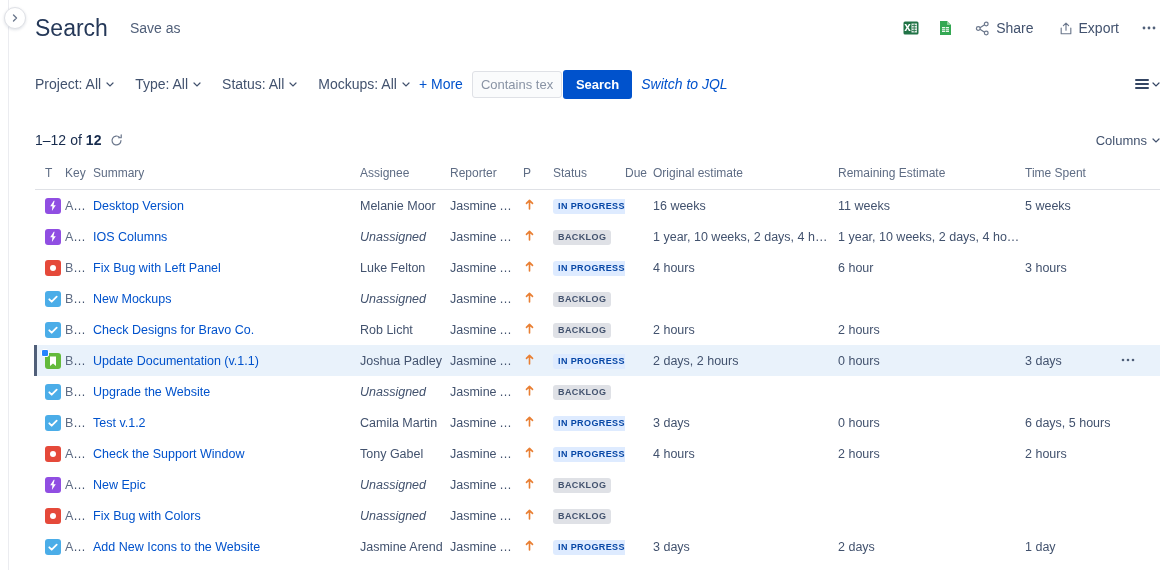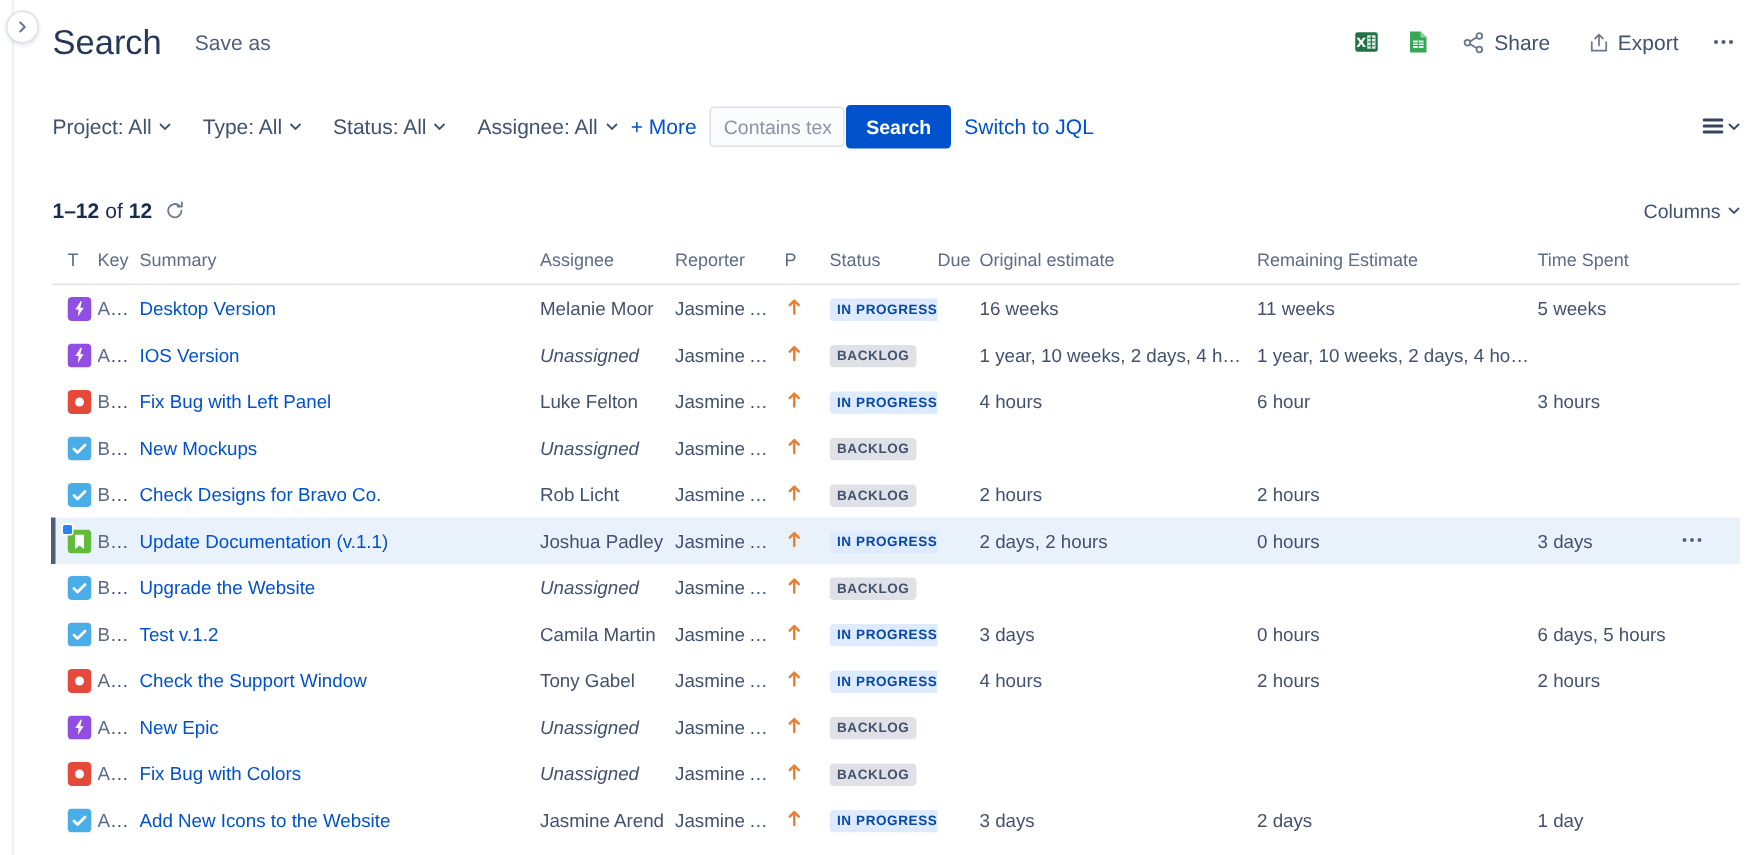--- a/index.html
+++ b/index.html
@@ -25,24 +25,24 @@
   .icon-btn{display:flex;align-items:center;cursor:pointer;padding:2px 3px;}
   .filter-bar{display:flex;align-items:center;margin-top:24px;gap:9px;font-size:14px;color:#42526E;height:32px;}
   .filter-item{display:flex;align-items:center;gap:5px;cursor:pointer;white-space:nowrap;}
   .chev{color:#42526E;display:inline-flex;}
   .more-link{color:var(--accent);cursor:pointer;white-space:nowrap;}
   .contains-input{width:90px;height:27px;border:1px solid #DFE1E6;background:#FAFBFC;border-radius:3px;
        padding:0 8px;font-size:13px;color:#172B4D;font-family:"Liberation Sans",sans-serif;outline:none;}
   .contains-input::placeholder{color:#8993A4;}
   .search-btn{background:var(--accent);color:#fff;font-weight:bold;font-size:13px;border:none;border-radius:3px;
        padding:7px 13px;cursor:pointer;font-family:"Liberation Sans",sans-serif;margin-left:-8px;}
-  .switch-jql{color:var(--accent);cursor:pointer;}
+  .switch-jql{color:var(--accent);cursor:pointer;font-style:italic;}
   .view-toggle{margin-left:auto;display:flex;align-items:center;gap:3px;color:#344563;cursor:pointer;}
   .results-bar{display:flex;align-items:center;margin-top:30px;font-size:14px;color:#172B4D;height:20px;}
-  .results-range b{font-weight:bold;}
+  .results-range b{font-weight:normal;}
   .of-label{margin:0 4px;color:#172B4D;}
   .refresh{margin-left:9px;display:inline-flex;cursor:pointer;color:#6B778C;}
   .columns-dd{margin-left:auto;display:flex;align-items:center;gap:5px;font-size:13px;color:#42526E;cursor:pointer;}
   .thead{display:grid;grid-template-columns:var(--cols);margin-top:16px;padding-bottom:9px;
        border-bottom:1px solid #DFE1E6;font-size:12px;color:#5E6C84;}
   .trow{display:grid;grid-template-columns:var(--cols);height:31px;align-items:center;
        font-size:12.5px;color:#42526E;position:relative;}
   .trow.selected{background:var(--sel-bg);}
   .trow.selected::before{content:"";position:absolute;left:-1px;top:0;bottom:0;width:3px;background:#505F79;}
   .cell{overflow:hidden;white-space:nowrap;text-overflow:ellipsis;padding-right:4px;}
@@ -133,21 +133,21 @@
             <path d="M1 1l3 3 3-3" stroke="#42526E" stroke-width="1.2" fill="none" stroke-linecap="round"></path>
           </svg>
         </span>
         <span class="filter-item">
           <span>Status: All</span>
           <svg width="8" height="5" viewBox="0 0 8 5" class="chev">
             <path d="M1 1l3 3 3-3" stroke="#42526E" stroke-width="1.2" fill="none" stroke-linecap="round"></path>
           </svg>
         </span>
         <span class="filter-item">
-          <span>Assignee: All</span>
+          <span>Mockups: All</span>
           <svg width="8" height="5" viewBox="0 0 8 5" class="chev">
             <path d="M1 1l3 3 3-3" stroke="#42526E" stroke-width="1.2" fill="none" stroke-linecap="round"></path>
           </svg>
         </span>
       </span>
     <span class="more-link">+ More</span>
     <input class="contains-input" placeholder="Contains text" style="">
     <button class="search-btn">Search</button>
     <span class="switch-jql">Switch to JQL</span>
     <span class="view-toggle">
@@ -223,21 +223,21 @@
   <div class="trow">
     <div class="cell c-t">
           <span class="type-icon">
             <svg width="16" height="16" viewBox="0 0 16 16">
               <rect width="16" height="16" rx="3" fill="var(--epic)"></rect>
               <path d="M8.8 2.8L5.2 8.3h2.2L6.9 13l3.9-5.8H8.5l1.1-4.4z" fill="#fff"></path>
             </svg>
           </span>
         </div>
     <div class="cell c-key"><a class="key-link">AP-5</a></div>
-    <div class="cell c-summary"><a class="summary-link">IOS Version</a></div>
+    <div class="cell c-summary"><a class="summary-link">IOS Columns</a></div>
     <div class="cell c-assignee unassigned">Unassigned</div>
     <div class="cell c-reporter">Jasmine Arend</div>
     <div class="cell c-p"><span class="prio">
             <svg width="13" height="13" viewBox="0 0 16 16">
               <path d="M8 13.5V3M8 3L4.3 6.7M8 3l3.7 3.7" stroke="var(--prio)" stroke-width="2" fill="none" stroke-linecap="round" stroke-linejoin="round"></path>
             </svg>
           </span></div>
     <div class="cell c-status"><span class="status-badge status-backlog">BACKLOG</span></div>
     <div class="cell c-due"></div>
     <div class="cell c-orig">1 year, 10 weeks, 2 days, 4 hours</div>

